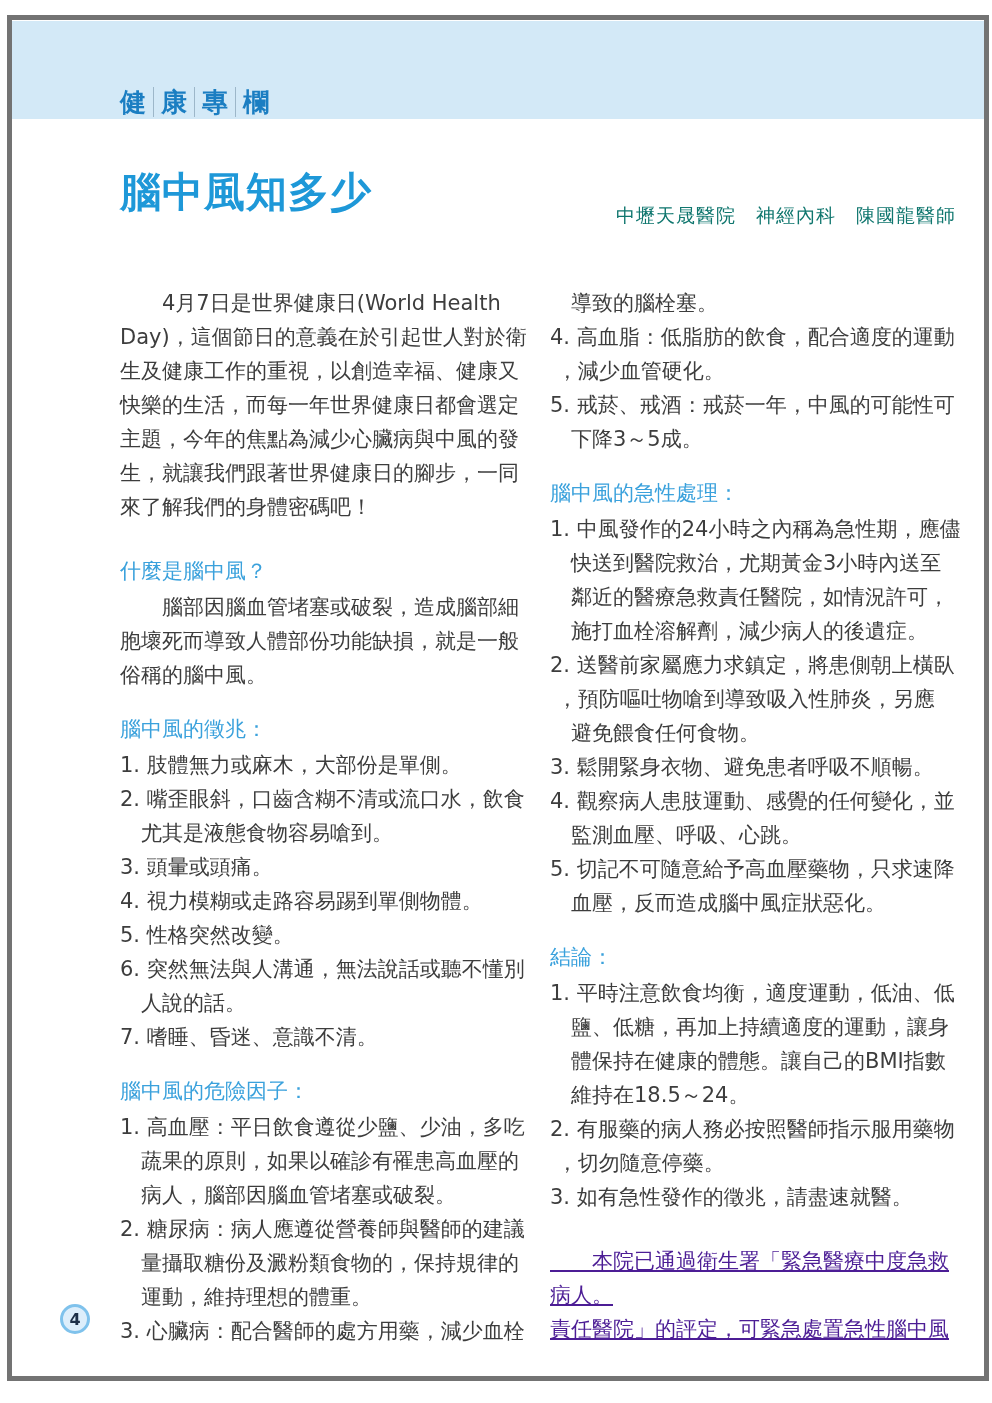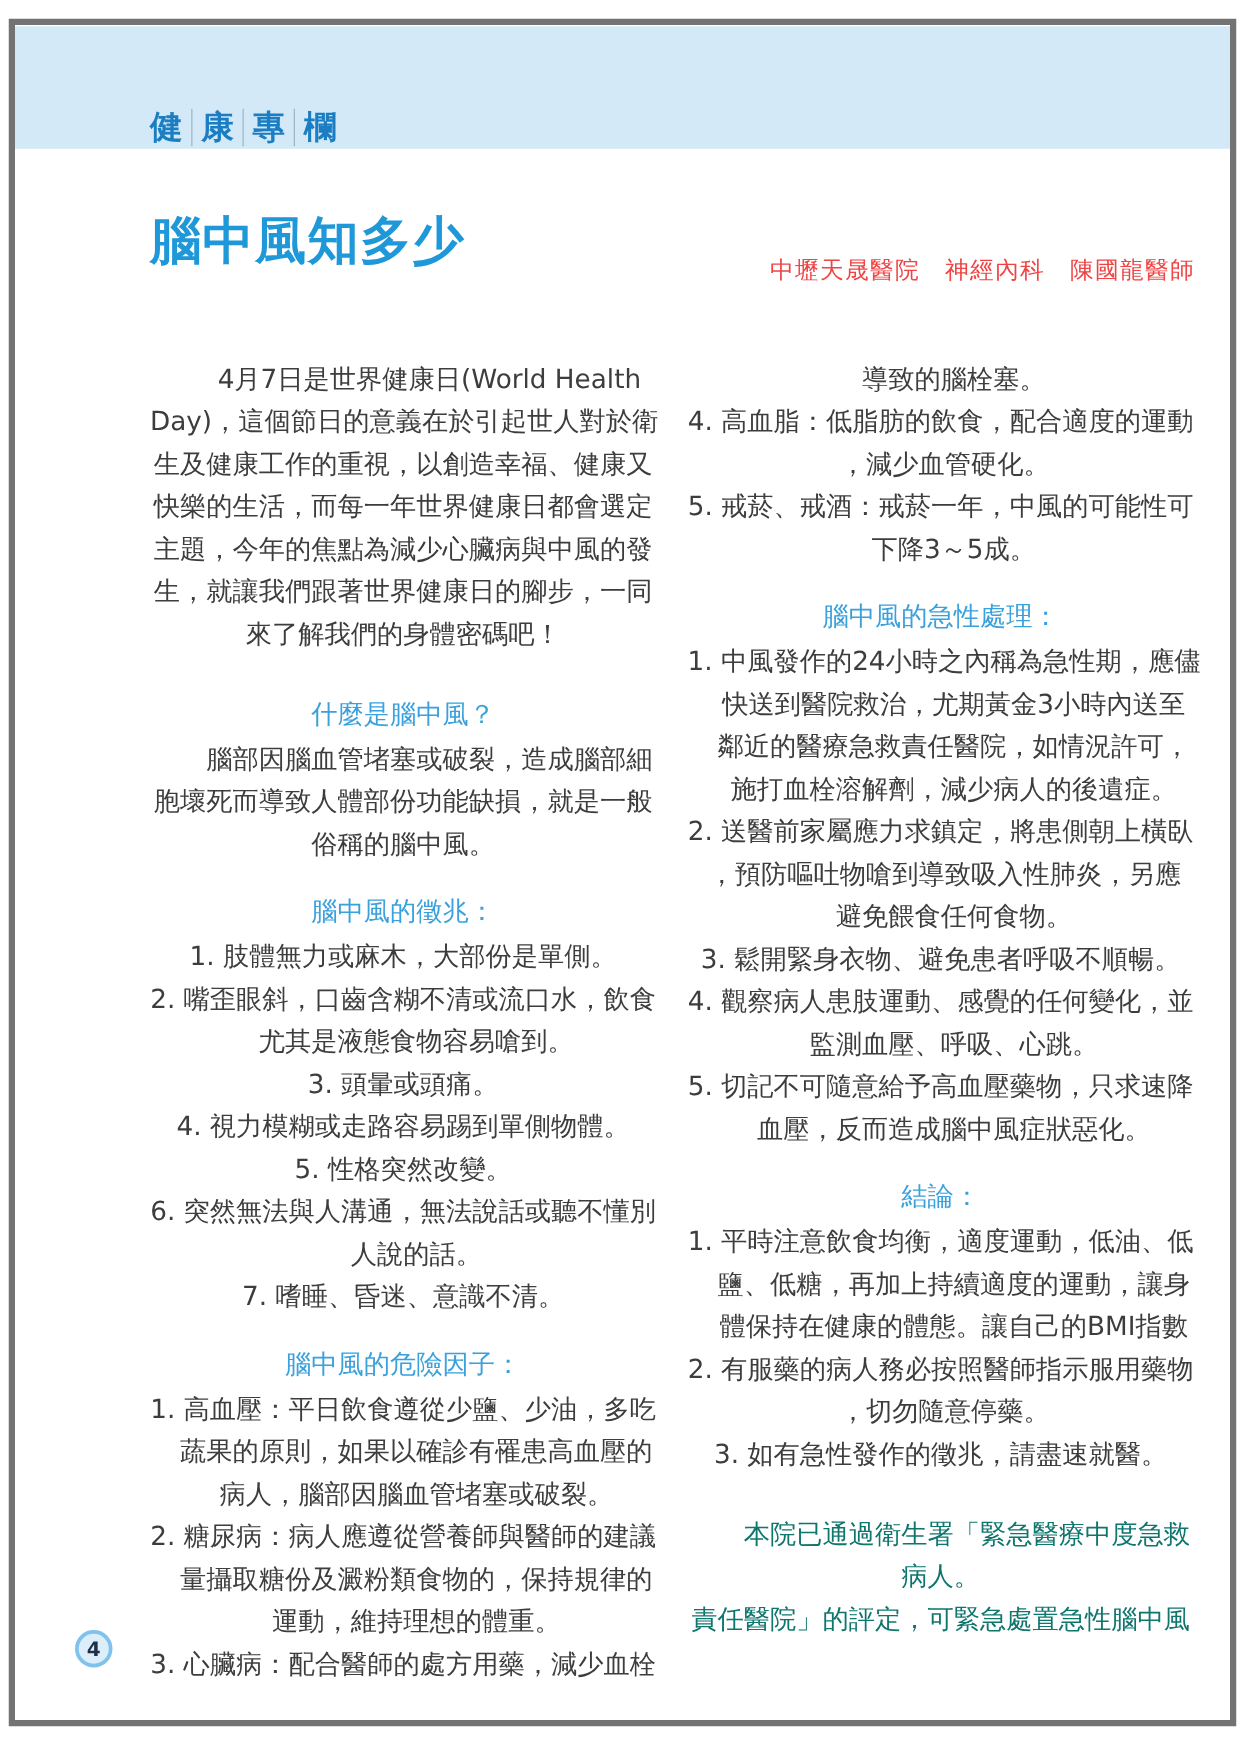--- a/index.html
+++ b/index.html
@@ -25,31 +25,31 @@
   .cl-char:first-child { padding-left:0; }
   .cl-char:last-child { border-right:none; }
   .title {
     position:absolute; left:108px; top:146px;
     font-size:41px; font-weight:bold; letter-spacing:1px;
     color:#1e98d8; line-height:52px; white-space:pre;text-align:center;
   }
   .byline {
     position:absolute; left:604px; top:183px;
     font-family:"DejaVu Serif", serif; font-size:19px; letter-spacing:1px;
-    color:#ef4444; white-space:pre;
+    color:#0f766e; white-space:pre;
   }
   .col {
     position:absolute; top:266px;
     font-size:21px; line-height:34px; color:#3d3d3d;
   }
   .col-left  { left:108px; width:405px; }
   .col-right { left:538px; width:405px; }
-  .line { white-space:pre;text-align:center; }
+  .line { white-space:pre; }
   .block.h    { color:#3aa1dc; margin:20px 0 2px 0; }
-  .block.blue { color:#0f766e; }
+  .block.blue { color:#4c1d95;text-decoration:underline; }
   .block.gap  { margin-top:30px; }
   .page-number {
     position:absolute; left:48px; top:1284px; width:30px; height:30px;
     border-radius:50%; background:#ddeefb; border:3px solid #7fc2ec;
     box-sizing:border-box; display:flex; align-items:center; justify-content:center;
     font-size:16px; font-weight:bold; color:#1e3048;
   }
 </style>
 </head>
 <body>
@@ -137,20 +137,21 @@
         <div class="line">5. 切記不可隨意給予高血壓藥物，只求速降</div>
         <div class="line">　血壓，反而造成腦中風症狀惡化。</div>
       </div>
       <div class="block h">
         <div class="line">結論：</div>
       </div>
       <div class="block p">
         <div class="line">1. 平時注意飲食均衡，適度運動，低油、低</div>
         <div class="line">　鹽、低糖，再加上持續適度的運動，讓身</div>
         <div class="line">　體保持在健康的體態。讓自己的BMI指數</div>
+        <div class="line">　維持在18.5～24。</div>
         <div class="line">2. 有服藥的病人務必按照醫師指示服用藥物</div>
         <div class="line"> ，切勿隨意停藥。</div>
         <div class="line">3. 如有急性發作的徵兆，請盡速就醫。</div>
       </div>
       <div class="block blue gap">
         <div class="line">　　本院已通過衛生署「緊急醫療中度急救</div>
         <div class="line">病人。</div>
         <div class="line">責任醫院」的評定，可緊急處置急性腦中風</div>
       </div>
     </div>

